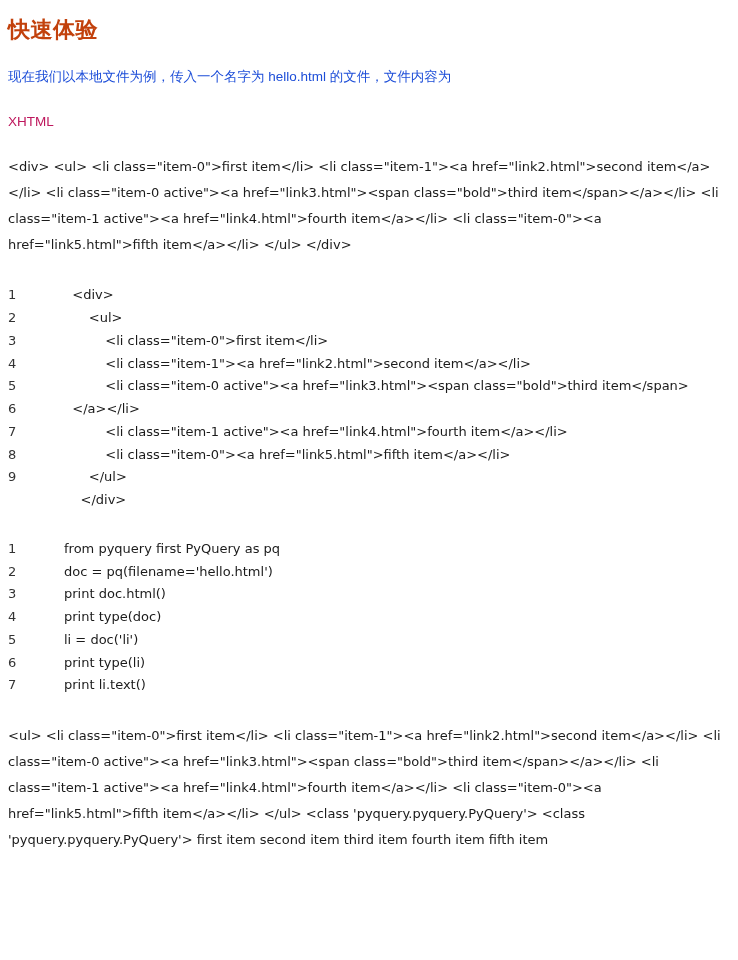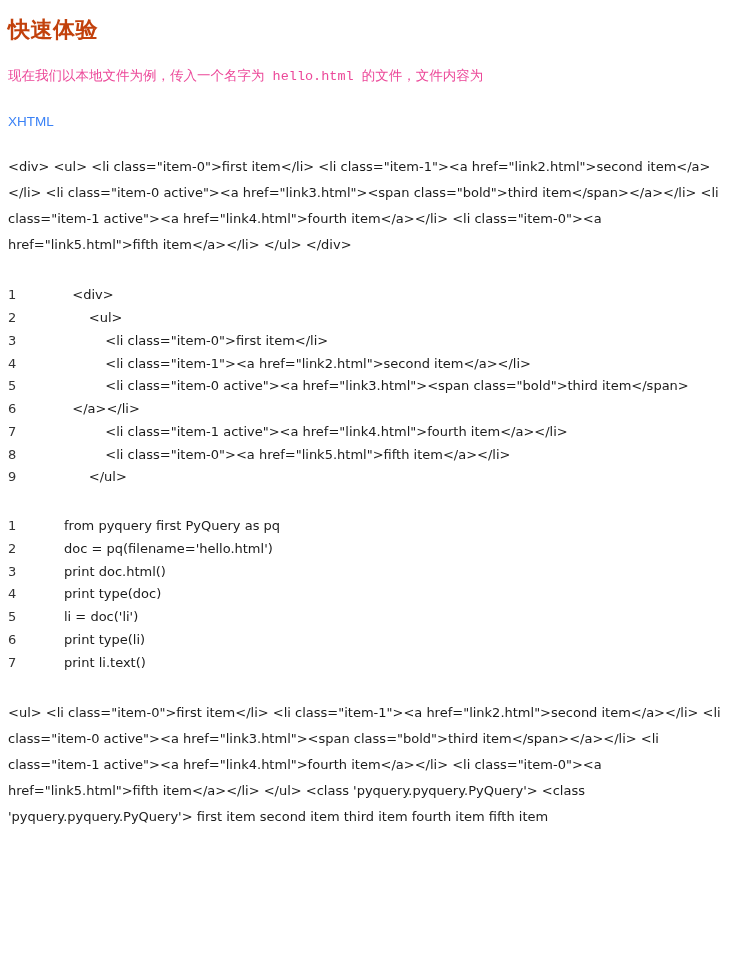--- a/index.html
+++ b/index.html
@@ -24,28 +24,27 @@
   .doc-title {
     color: #c2410c;
     font-size: 22px;
     font-weight: bold;
     margin: 4px 0 18px 0;
     letter-spacing: 0.5px;
   }
   .para {
     margin: 0 0 22px 0;
     font-size: 13.5px;
-    color: #ec4899;
+    color: #1d4ed8;
     line-height: 1.75;
-    font-family: Liberation Mono, monospace;
   }
   .label-line {
     margin: 0 0 22px 0;
     font-size: 13.5px;
-    color: #3b82f6;
+    color: #be185d;
   }
   .code-flow {
     margin: 0 0 26px 0;
     font-size: 13px;
     color: #1b1b1b;
     line-height: 2.0;
     font-family: "DejaVu Sans", sans-serif;
     word-break: break-word;
   }
   .codeblock {
@@ -125,20 +124,24 @@
       <span class="code-text">          &lt;li class="item-1 active"&gt;&lt;a href="link4.html"&gt;fourth item&lt;/a&gt;&lt;/li&gt;</span>
     </div>
     <div class="code-row">
       <span class="gutter">8</span>
       <span class="code-text">          &lt;li class="item-0"&gt;&lt;a href="link5.html"&gt;fifth item&lt;/a&gt;&lt;/li&gt;</span>
     </div>
     <div class="code-row">
       <span class="gutter">9</span>
       <span class="code-text">      &lt;/ul&gt;</span>
     </div>
+    <div class="code-row">
+      <span class="gutter"></span>
+      <span class="code-text">    &lt;/div&gt;</span>
+    </div>
   </div>
 
 
 
   <div class="codeblock">
     <div class="code-row">
       <span class="gutter">1</span>
       <span class="code-text">from pyquery first PyQuery as pq</span>
     </div>
     <div class="code-row">

